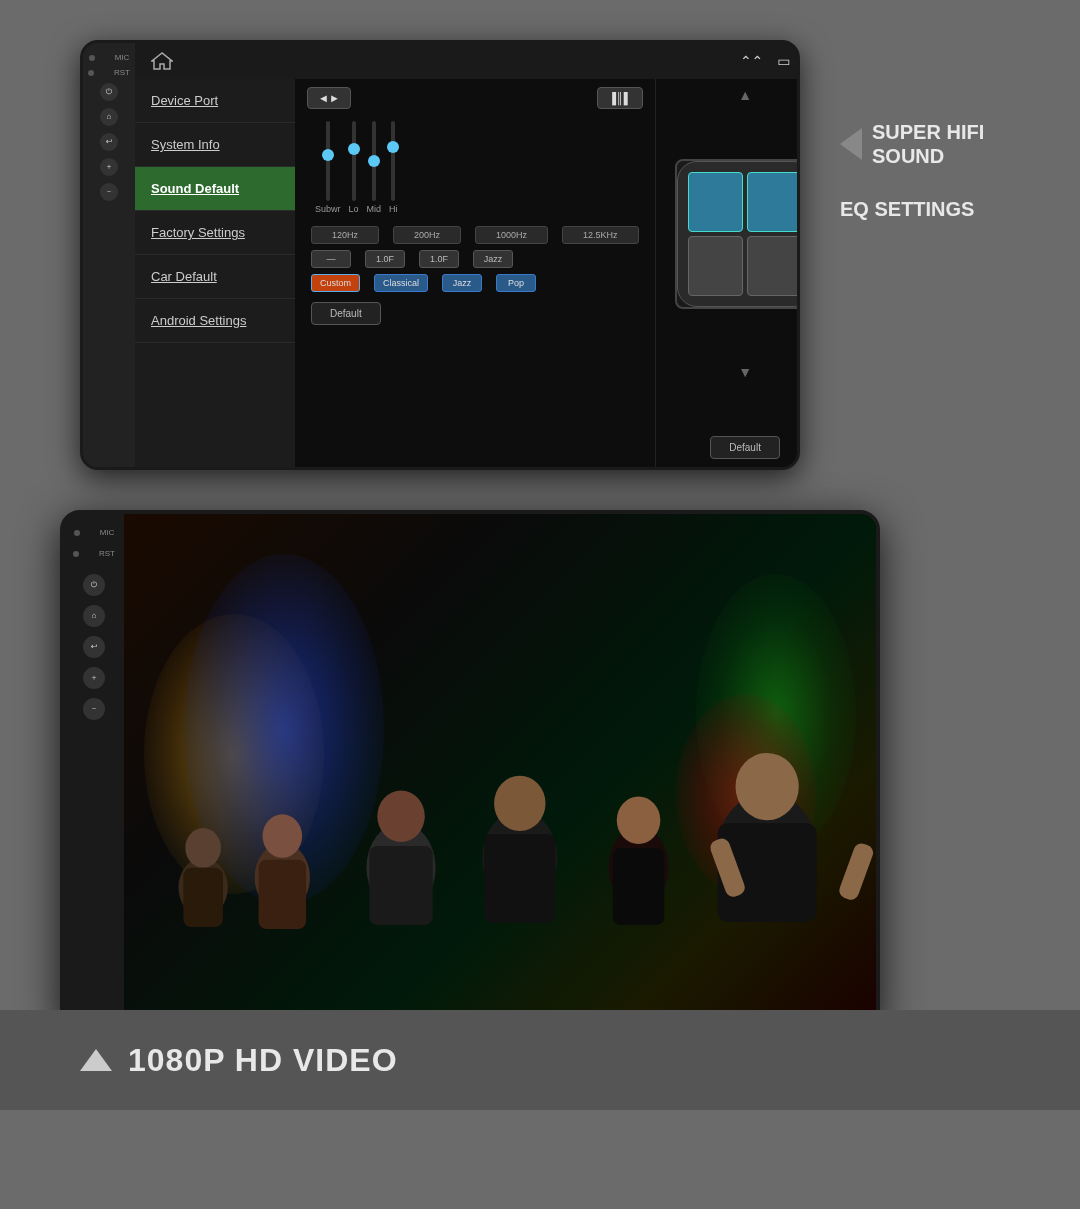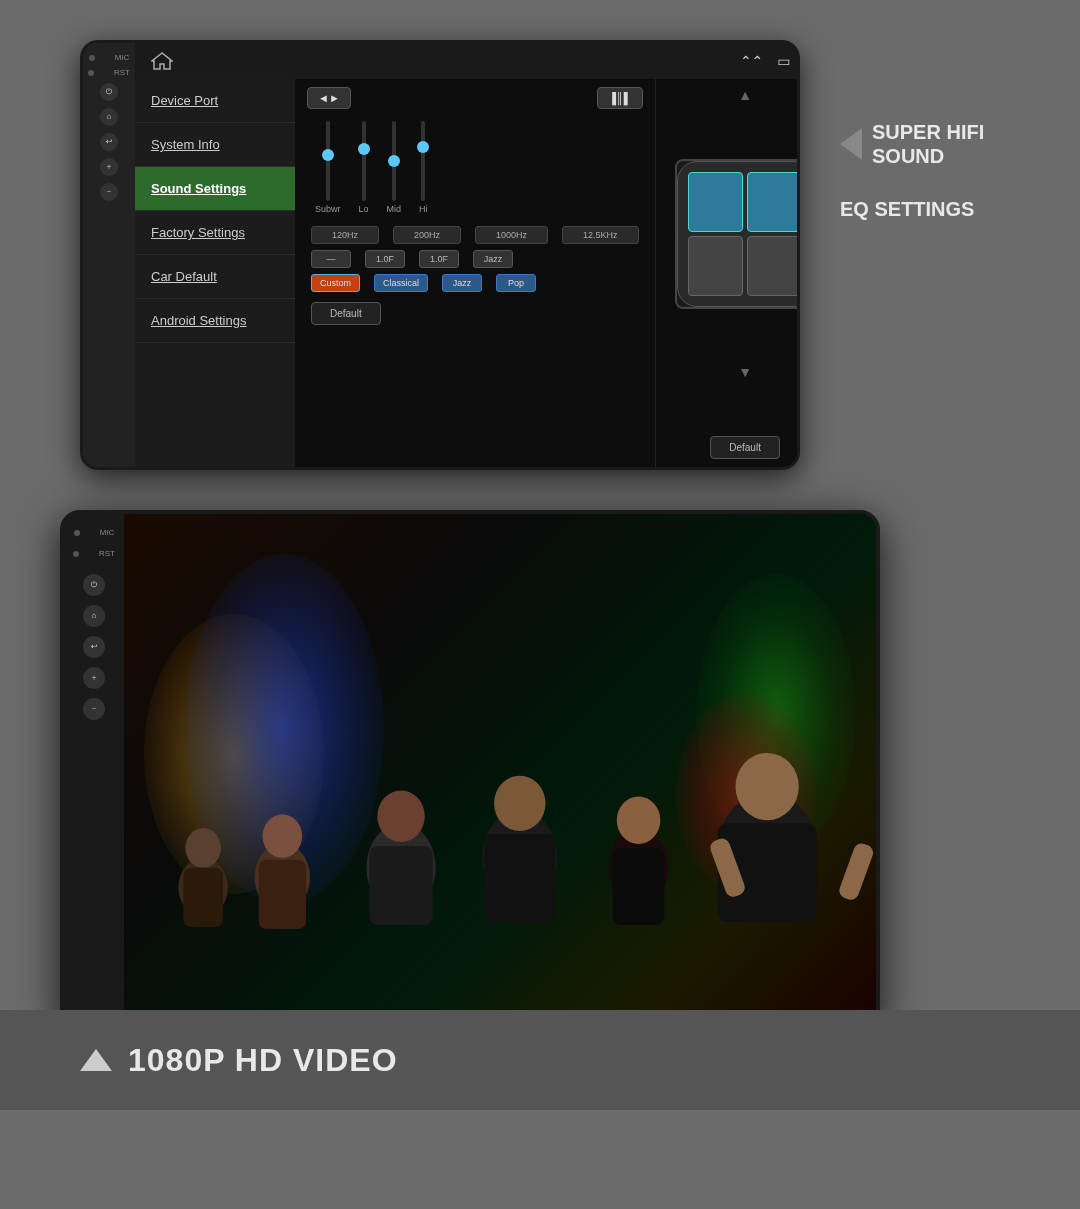--- a/index.html
+++ b/index.html
@@ -160,21 +160,21 @@
       border: 1px solid #555;
       color: #ddd;
       font-size: 11px;
       padding: 4px 10px;
       border-radius: 4px;
       cursor: pointer;
     }
 
     .eq-sliders-row {
       display: flex;
-      gap: 18px;
+      gap: 8px;
       align-items: flex-end;
       justify-content: flex-start;
       padding: 6px 8px;
     }
 
     .eq-slider-group {
       display: flex;
       flex-direction: column;
       align-items: center;
       gap: 3px;
@@ -573,21 +573,21 @@
           <span class="nav-icon">▭</span>
           <span class="nav-icon">←</span>
         </div>
       </div>
 
       <div class="screen-content">
 
         <div class="menu-sidebar">
           <div class="menu-item">Device Port</div>
           <div class="menu-item">System Info</div>
-          <div class="menu-item active">Sound Settings</div>
+          <div class="menu-item active">Sound Default</div>
           <div class="menu-item">Factory Settings</div>
           <div class="menu-item">Car Default</div>
           <div class="menu-item">Android Settings</div>
         </div>
 
         <div class="eq-area">
           <div class="eq-top-row">
             <div class="eq-btn">◄►</div>
             <div style="flex:1"></div>
             <div class="eq-btn">▐║▌</div>

